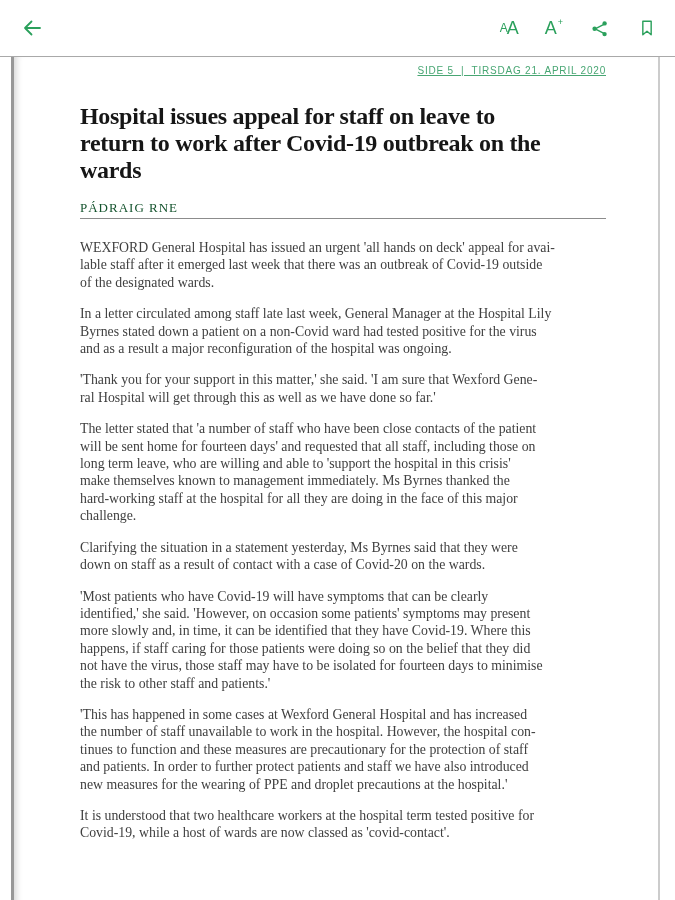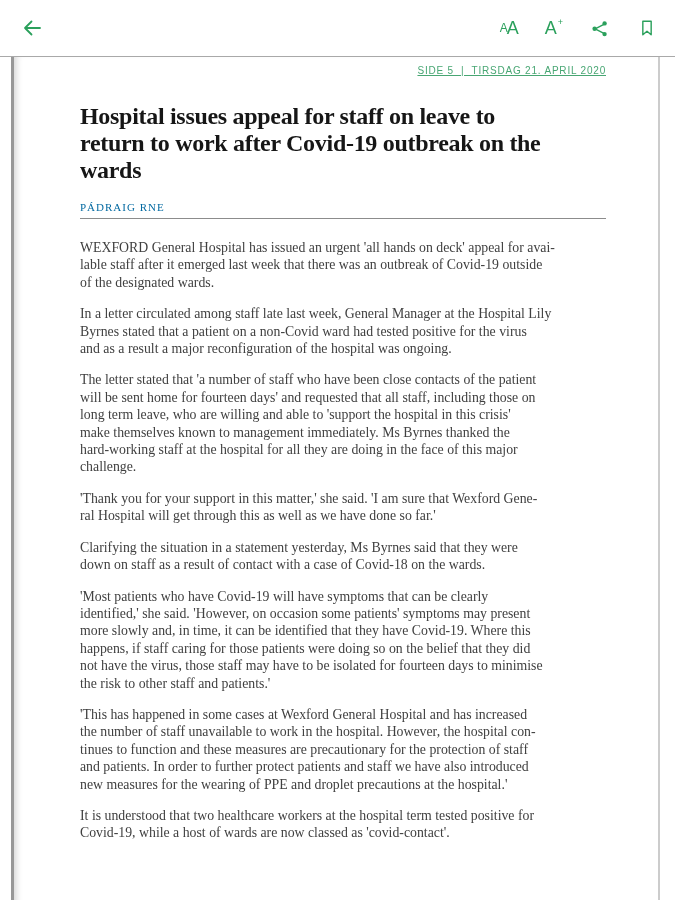--- a/index.html
+++ b/index.html
@@ -87,24 +87,24 @@
     font-weight: 700;
     font-size: 24px;
     line-height: 27px;
     letter-spacing: -0.3px;
     color: #161616;
     white-space: pre;
   }
 
   .byline {
     margin-top: 10px;
-    font-size: 11px;
+    font-size: 13px;
     line-height: 15px;
     letter-spacing: 1px;
-    color: #0369a1;
+    color: #14532d;
     white-space: pre;
   }
 
   .divider {
     margin-top: 3px;
     border-top: 1px solid #8c8c8c;
     height: 0;
   }
 
   .body p.para {
@@ -163,32 +163,32 @@
   <h1 class="headline">Hospital issues appeal for staff on leave to
 return to work after Covid-19 outbreak on the
 wards</h1>
   <div class="byline">PÁDRAIG RNE</div>
   <div class="divider"></div>
   <article class="body">
       <p class="para">WEXFORD General Hospital has issued an urgent 'all hands on deck' appeal for avai-
 lable staff after it emerged last week that there was an outbreak of Covid-19 outside
 of the designated wards.</p>
       <p class="para">In a letter circulated among staff late last week, General Manager at the Hospital Lily
-Byrnes stated that a patient on a non-Covid ward had tested positive for the virus
+Byrnes stated down a patient on a non-Covid ward had tested positive for the virus
 and as a result a major reconfiguration of the hospital was ongoing.</p>
+      <p class="para">'Thank you for your support in this matter,' she said. 'I am sure that Wexford Gene-
+ral Hospital will get through this as well as we have done so far.'</p>
       <p class="para">The letter stated that 'a number of staff who have been close contacts of the patient
 will be sent home for fourteen days' and requested that all staff, including those on
 long term leave, who are willing and able to 'support the hospital in this crisis'
 make themselves known to management immediately. Ms Byrnes thanked the
 hard-working staff at the hospital for all they are doing in the face of this major
 challenge.</p>
-      <p class="para">'Thank you for your support in this matter,' she said. 'I am sure that Wexford Gene-
-ral Hospital will get through this as well as we have done so far.'</p>
       <p class="para">Clarifying the situation in a statement yesterday, Ms Byrnes said that they were
-down on staff as a result of contact with a case of Covid-18 on the wards.</p>
+down on staff as a result of contact with a case of Covid-20 on the wards.</p>
       <p class="para">'Most patients who have Covid-19 will have symptoms that can be clearly
 identified,' she said. 'However, on occasion some patients' symptoms may present
 more slowly and, in time, it can be identified that they have Covid-19. Where this
 happens, if staff caring for those patients were doing so on the belief that they did
 not have the virus, those staff may have to be isolated for fourteen days to minimise
 the risk to other staff and patients.'</p>
       <p class="para">'This has happened in some cases at Wexford General Hospital and has increased
 the number of staff unavailable to work in the hospital. However, the hospital con-
 tinues to function and these measures are precautionary for the protection of staff
 and patients. In order to further protect patients and staff we have also introduced

